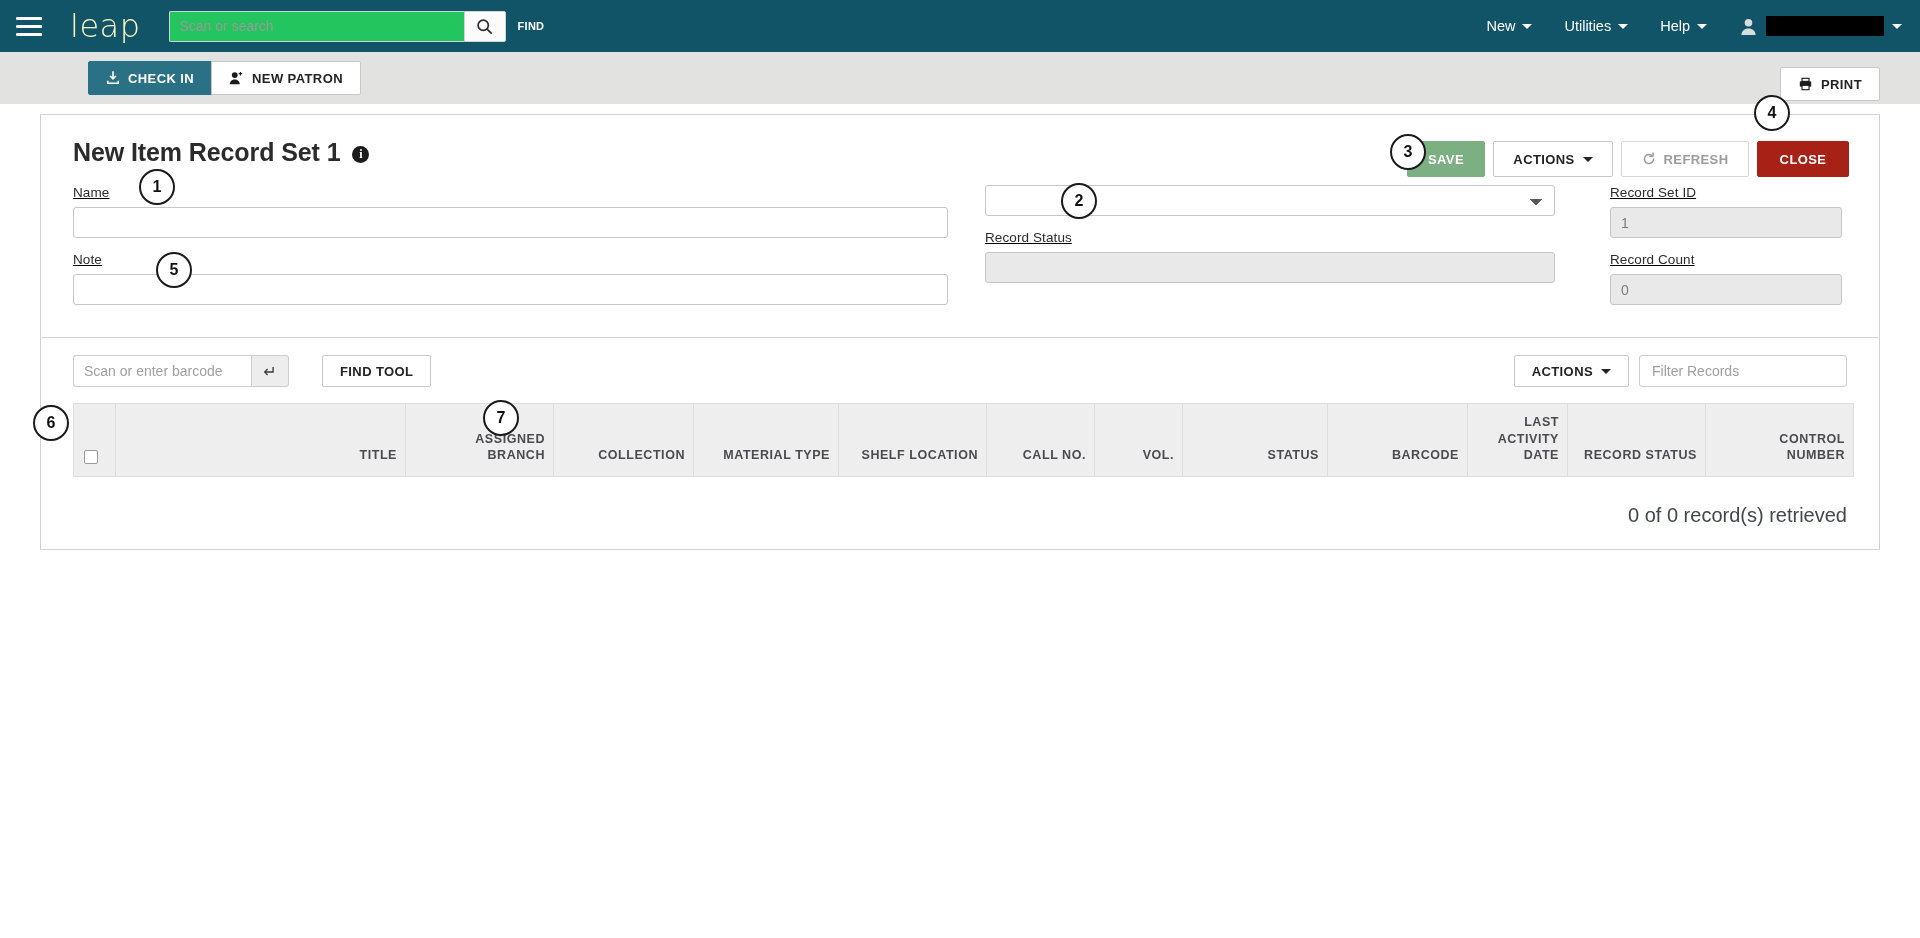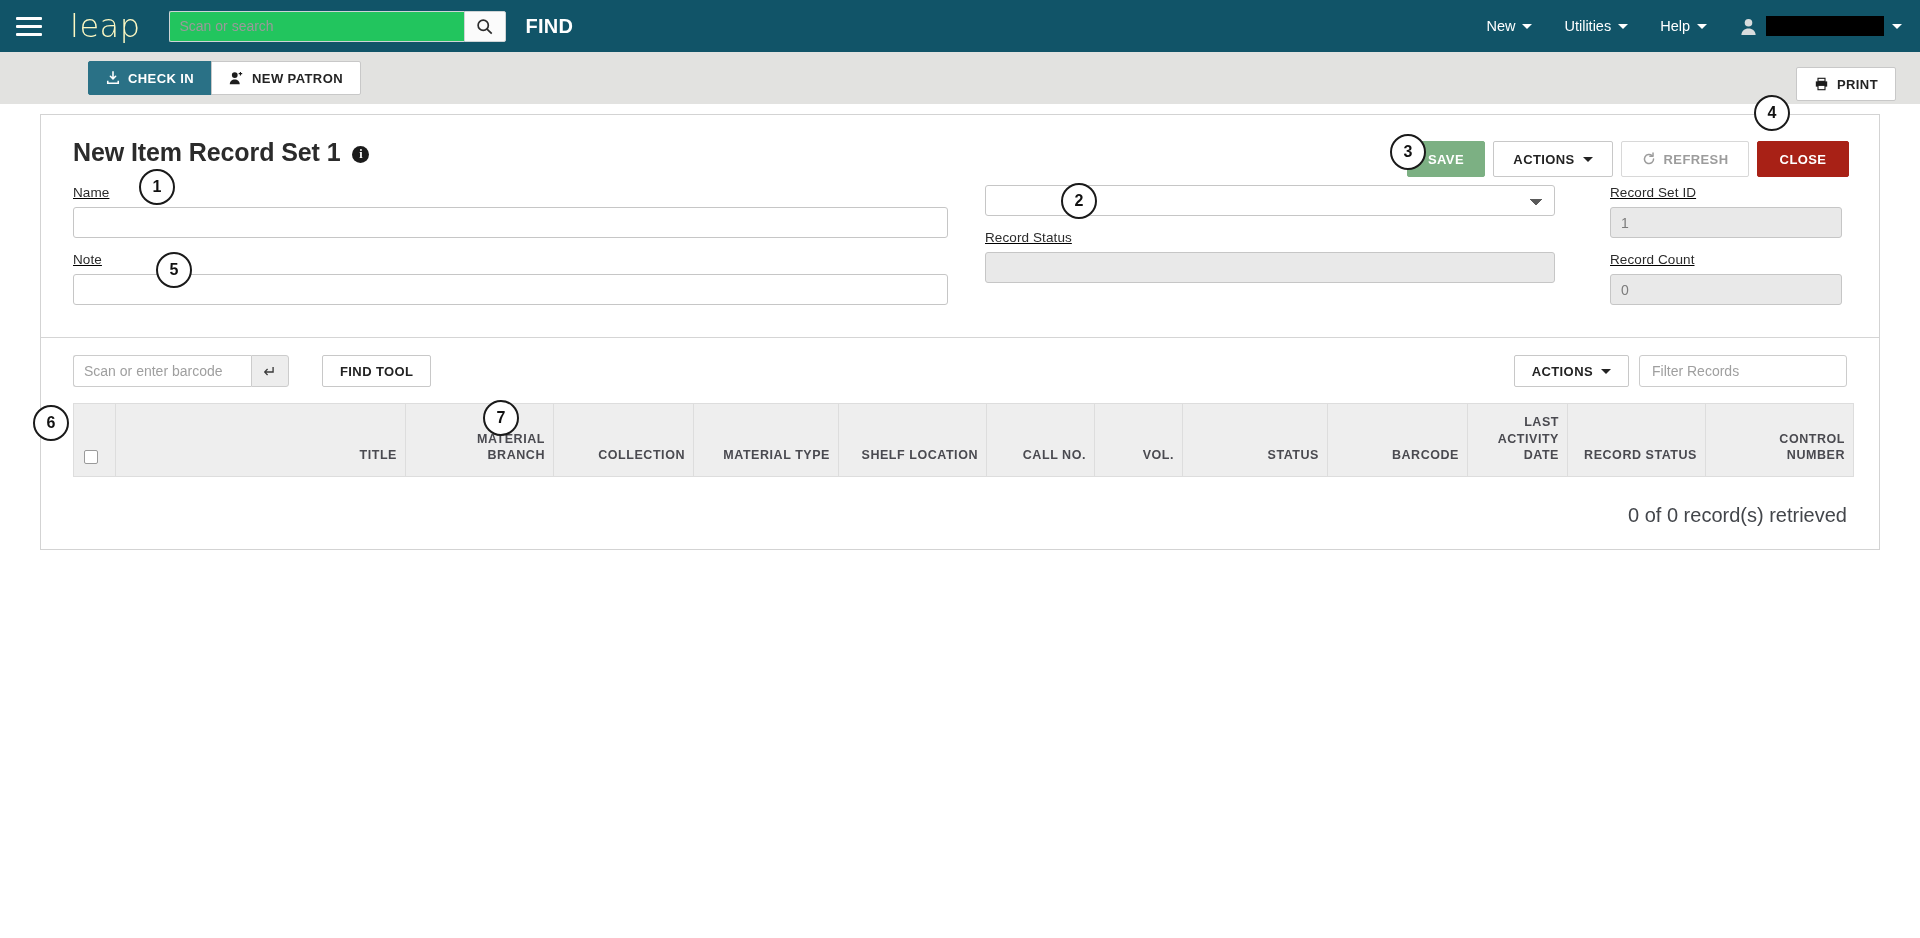--- a/index.html
+++ b/index.html
@@ -57,23 +57,23 @@
   .search-btn {
     width: 42px;
     background: #fbfbfb;
     border: 1px solid #cfd4d6;
     border-radius: 0 2px 2px 0;
     display: flex; align-items: center; justify-content: center;
     cursor: pointer;
   }
   .find-link {
     color: #ffffff;
-    font-size: 20px;
+    font-size: 11px;
     font-weight: bold;
-    margin-left: 20px;
+    margin-left: 12px;
     letter-spacing: .3px;
     cursor: pointer;
   }
   .nav-right {
     margin-left: auto;
     display: flex;
     align-items: center;
     gap: 0px;
   }
   .nav-item {
@@ -98,21 +98,21 @@
   .user-redact {
     width: 118px; height: 20px; background: #000000; display:block;
   }
 
   
   .subbar {
     height: 52px;
     background: #e2e2e0;
     display: flex;
     align-items: center;
-    padding: 0 24px 0 88px;
+    padding: 0 40px 0 88px;
     position: relative;
   }
   .btn {
     font-family: "Liberation Sans", sans-serif;
     font-size: 13px;
     font-weight: bold;
     letter-spacing: .4px;
     border-radius: 2px;
     border: 1px solid #c8c8c8;
     background: #ffffff;
@@ -538,21 +538,21 @@
         </colgroup>
         <thead>
           <tr>
             <th class="cb-col">
               <span class="hdr-cb"></span>
             </th>
             <th>
               <span class="hdr-line">TITLE</span>
             </th>
             <th>
-              <span class="hdr-line">MATERIAL</span>
+              <span class="hdr-line">ASSIGNED</span>
               <span class="hdr-line">BRANCH</span>
             </th>
             <th>
               <span class="hdr-line">COLLECTION</span>
             </th>
             <th>
               <span class="hdr-line">MATERIAL TYPE</span>
             </th>
             <th>
               <span class="hdr-line">SHELF LOCATION</span>

